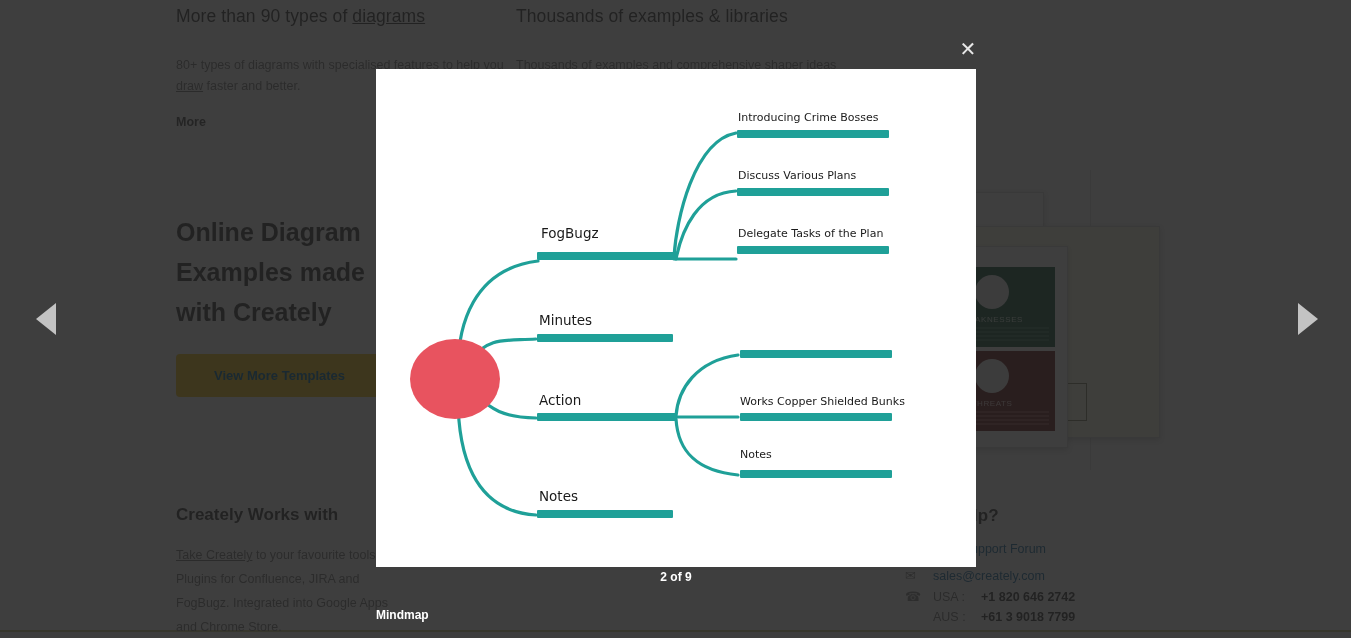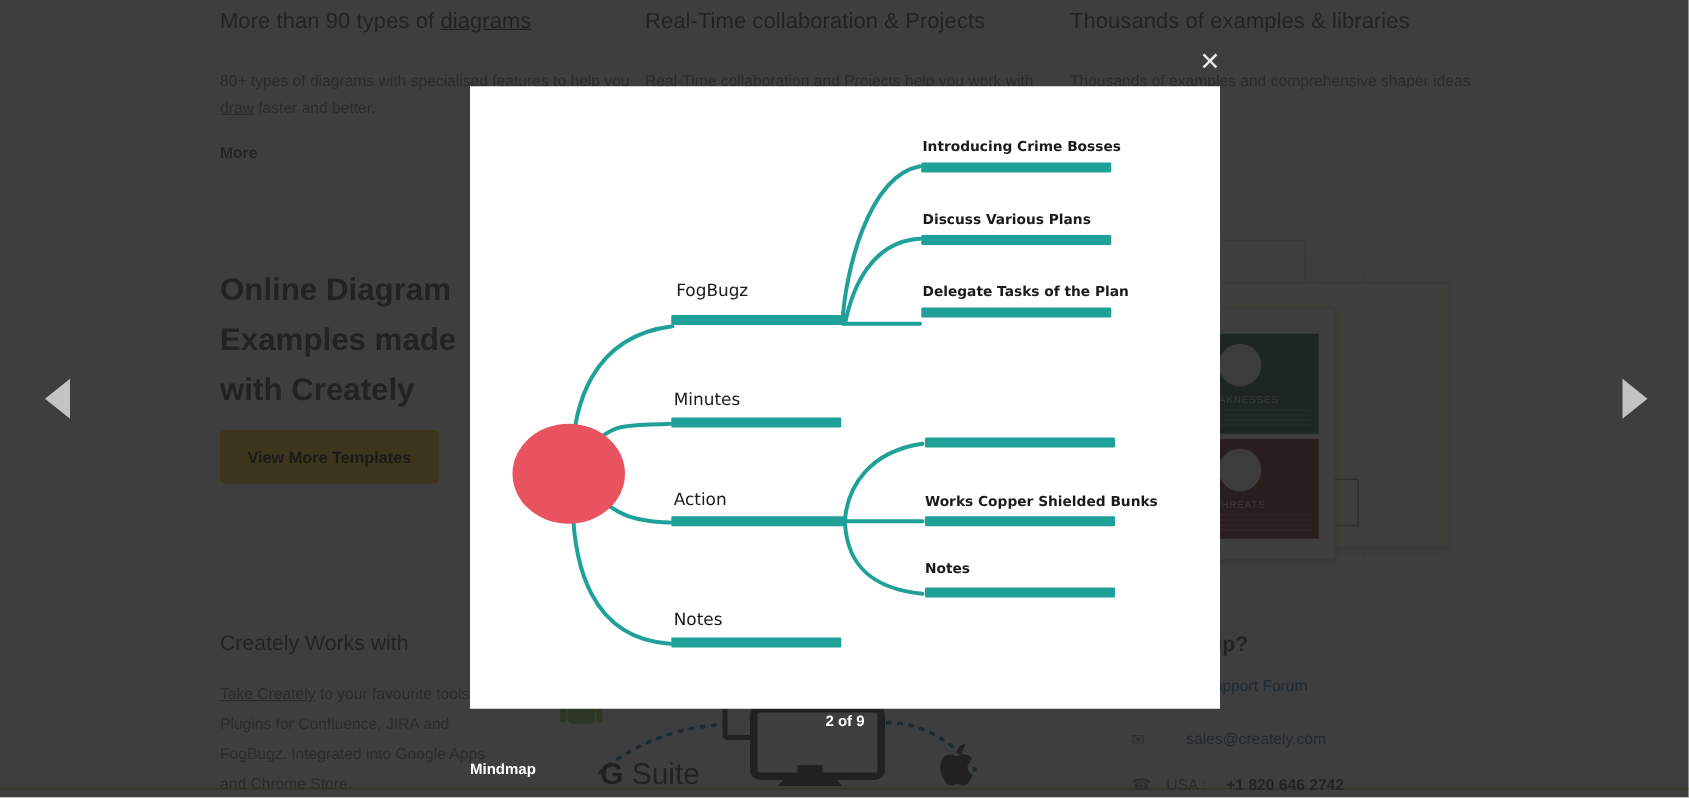--- a/index.html
+++ b/index.html
@@ -73,24 +73,24 @@
   }
   .hero h2 {
     margin: 0;
     font-size: 25px;
     line-height: 40px;
     font-weight: bold;
     color: #3b3b3b;
   }
   .btn-templates {
     display: inline-block;
-    margin-top: 12px;
-    padding: 14px 22px;
+    margin-top: 22px;
+    padding: 14px 38px;
     background: #f5c518;
-    color: #000000;
+    color: #0369a1;
     font-size: 13px;
     font-weight: bold;
     border-radius: 4px;
     border: none;
     cursor: pointer;
   }
 
   
   .thumbs {
     position: absolute;
@@ -136,21 +136,21 @@
   .thumb-b .wtitle {
     position:absolute; left:14px; top:20px; font-size:5px; color:#9a9a7a;
   }
 
   
   .works {
     position: absolute;
     top: 505px; left: 176px; width: 220px;
   }
   .works h3 {
-    margin: 0 0 18px 0; font-size: 17px; font-weight: normal; color:#3b3b3b;
+    margin: 0 0 18px 0; font-size: 17px; font-weight: bold; color:#3b3b3b;
   }
   .works p {
     margin: 0; font-size: 12.5px; line-height: 24px; color:#7c7c7c;
   }
   .works p .ul { text-decoration: underline; }
 
   .logos {
     position: absolute;
     top: 548px; left: 420px; width: 420px; height: 90px;
   }
@@ -295,21 +295,21 @@
     margin-top: 36px;
   }
 
   .mm-label {
     position: absolute;
     font-family: "DejaVu Sans", sans-serif;
     color: #1a1a1a;
     white-space: nowrap;
   }
   .mm-l1 { font-size: 13.5px; }
-  .mm-l2 { font-size: 11px; font-weight: 700; }
+  .mm-l2 { font-size: 11px; font-weight: 400; }
 
   .center-text {
     position: absolute;
     left: 412px; top: 352px;
     width: 86px;
     text-align: center;
     color: #ffffff;
     font-size: 11px;
     line-height: 15px;
     font-family: "DejaVu Sans", sans-serif;
@@ -330,24 +330,20 @@
   <div class="page-chevron">›</div>
 
   <div class="features">
 
     <div class="feature">
       <h3><span>More than 90 types of </span><span class="ul">diagrams</span></h3>
       <p><span>80+ types of diagrams with specialised features to help you </span><span class="ul">draw</span><span> faster and better.</span></p>
       <div class="more">More</div>
     </div>
 
-    <div class="feature">
-      <h3><span>Real-Time collaboration &amp; Projects</span></h3>
-      <p><span>Real-Time collaboration and Projects help you work with</span></p>
-    </div>
 
     <div class="feature">
       <h3><span>Thousands of examples &amp; libraries</span></h3>
       <p><span>Thousands of examples and comprehensive shape</span><span>r ideas with amazing ease.</span></p>
     </div>
 
   </div>
 
   <div class="hero">
     <h2>Online Diagram Examples made with Creately</h2>
@@ -384,50 +380,27 @@
           </div>
       </div>
     </div>
   </div>
 
   <div class="works">
     <h3>Creately Works with</h3>
     <p><span class="ul">Take Creately</span><span> to your favourite tools. Plugins for Confluence, JIRA and FogBugz. Integrated into Google Apps and Chrome Store.</span></p>
   </div>
 
-  <div class="logos">
-    <div class="android">
-      <div class="head"></div>
-        <div class="body"></div>
-      <div class="arm arm-l"></div>
-        <div class="arm arm-r"></div>
-    </div>
-    <svg class="dots" viewBox="0 0 420 90">
-      <path d="M60,70 C95,40 140,30 170,32" stroke="#1d6fa5" stroke-width="3" fill="none" stroke-dasharray="2 7" stroke-linecap="round"></path>
-      <path d="M290,30 C320,30 345,48 360,68" stroke="#1d6fa5" stroke-width="3" fill="none" stroke-dasharray="2 7" stroke-linecap="round"></path>
-    </svg>
-    <div class="monitor">
-      <div class="phone"></div>
-      <div class="pencil"></div>
-      <div class="screen"></div>
-      <div class="neck"></div>
-      <div class="base"></div>
-    </div>
-    <div class="gsuite"><b>G</b><span> Suite</span></div>
-    <svg class="apple" viewBox="0 0 24 28">
-      <path fill="#333" d="M17.2 14.8c0-3 2.4-4.4 2.5-4.5-1.4-2-3.5-2.3-4.3-2.3-1.8-.2-3.5 1.1-4.4 1.1-.9 0-2.3-1.1-3.8-1-2 0-3.8 1.1-4.8 2.9-2 3.5-.5 8.8 1.5 11.7 1 1.4 2.1 3 3.6 2.9 1.4-.1 2-.9 3.7-.9 1.7 0 2.2.9 3.7.9 1.5 0 2.5-1.4 3.4-2.9 1.1-1.6 1.5-3.2 1.6-3.3-.1 0-3-1.2-3-4.6zM14.3 5.6c.8-1 1.3-2.3 1.2-3.6-1.2 0-2.6.8-3.4 1.8-.7.9-1.4 2.2-1.2 3.5 1.3.1 2.6-.7 3.4-1.7z"></path>
-    </svg>
-  </div>
 
   <div class="help">
     <h3>Need Help?</h3>
     <a>Customer Support Forum</a>
     <div class="help-row">
       <span class="help-ico">✉</span>
-      <a style="margin:16px">sales@creately.com</a>
+      <a style="margin:0">sales@creately.com</a>
     </div>
     <div class="help-row">
       <span class="help-ico">☎</span>
       <span class="help-lbl">USA :</span>
       <span class="help-num">+1 820 646 2742</span>
     </div>
     <div class="help-row">
       <span class="help-ico"></span>
       <span class="help-lbl">AUS :</span>
       <span class="help-num">+61 3 9018 7799</span>

